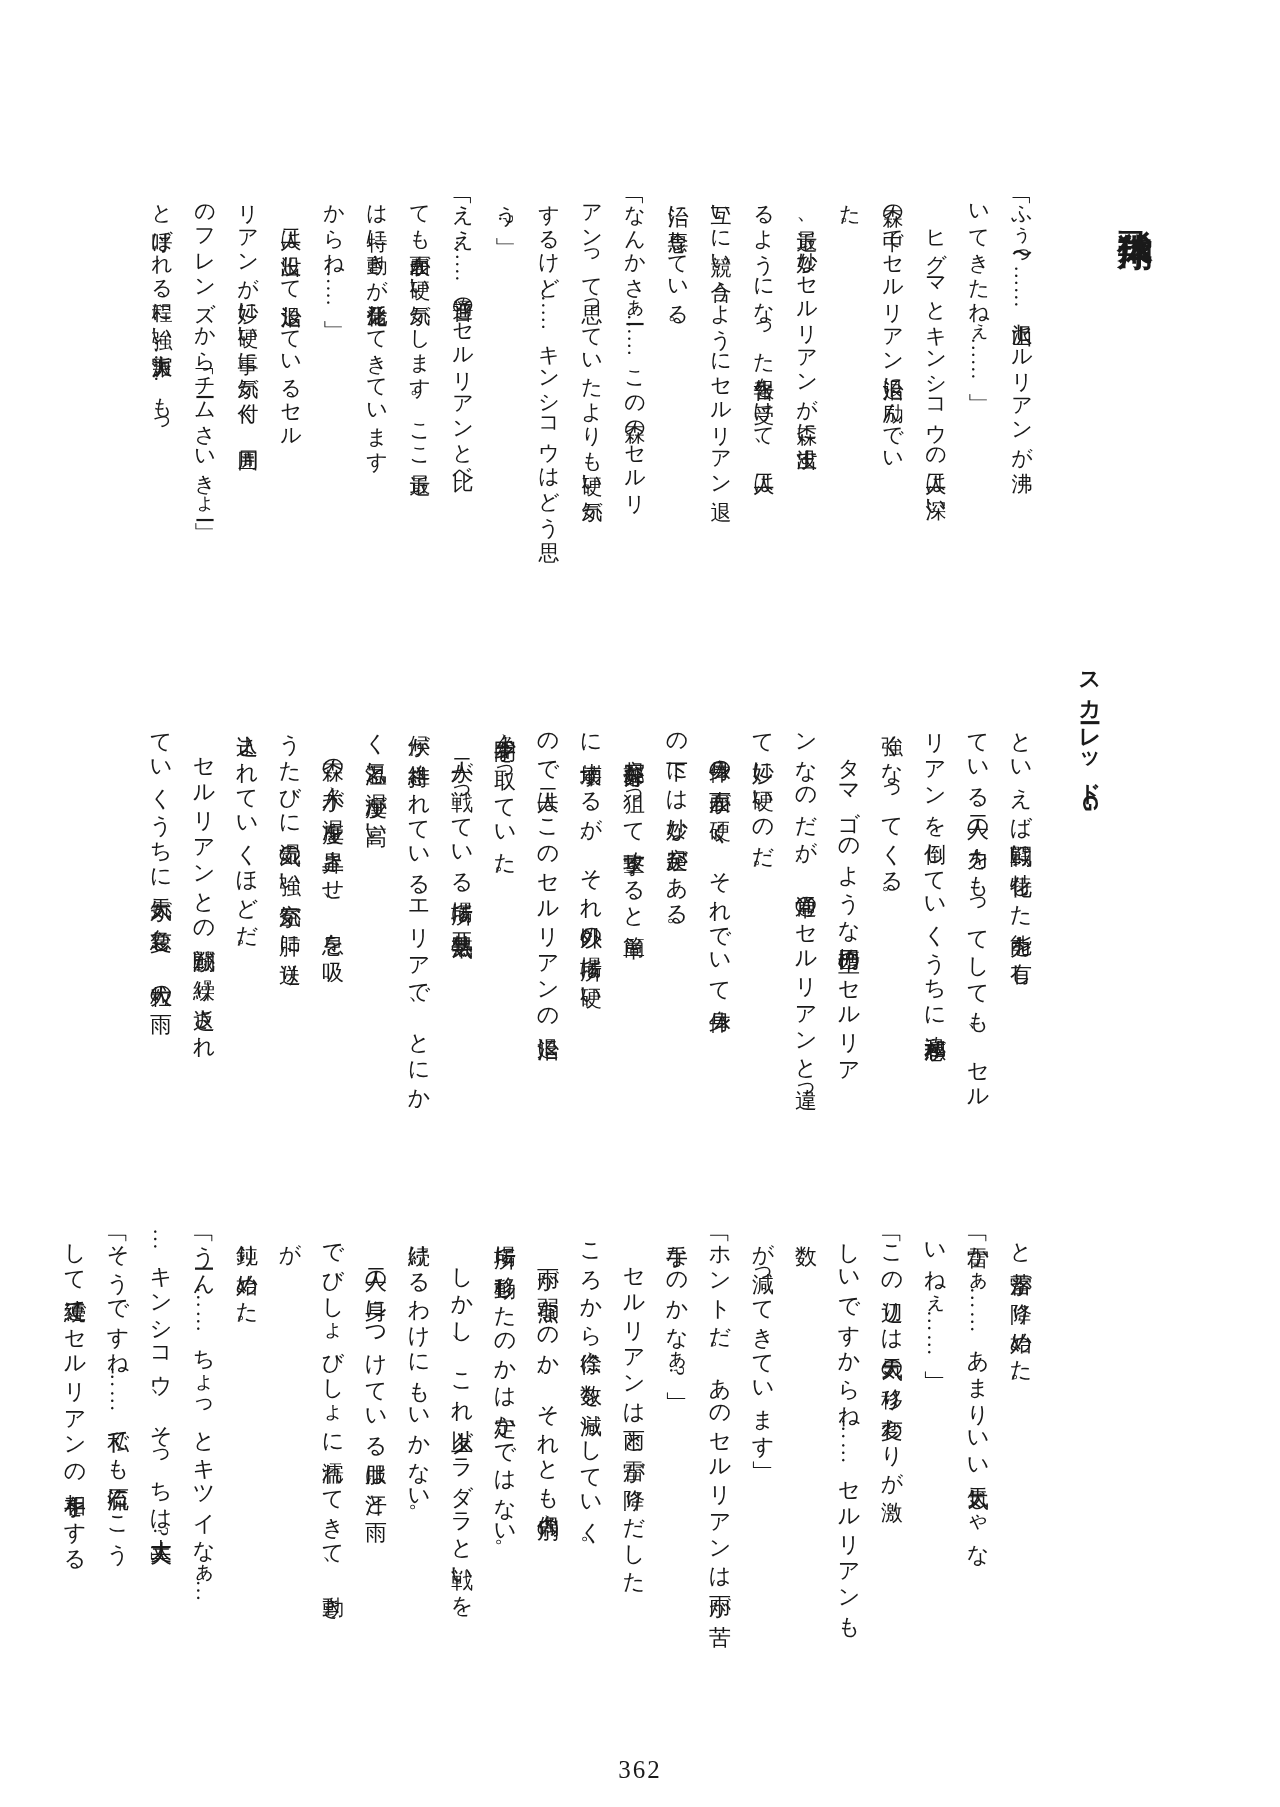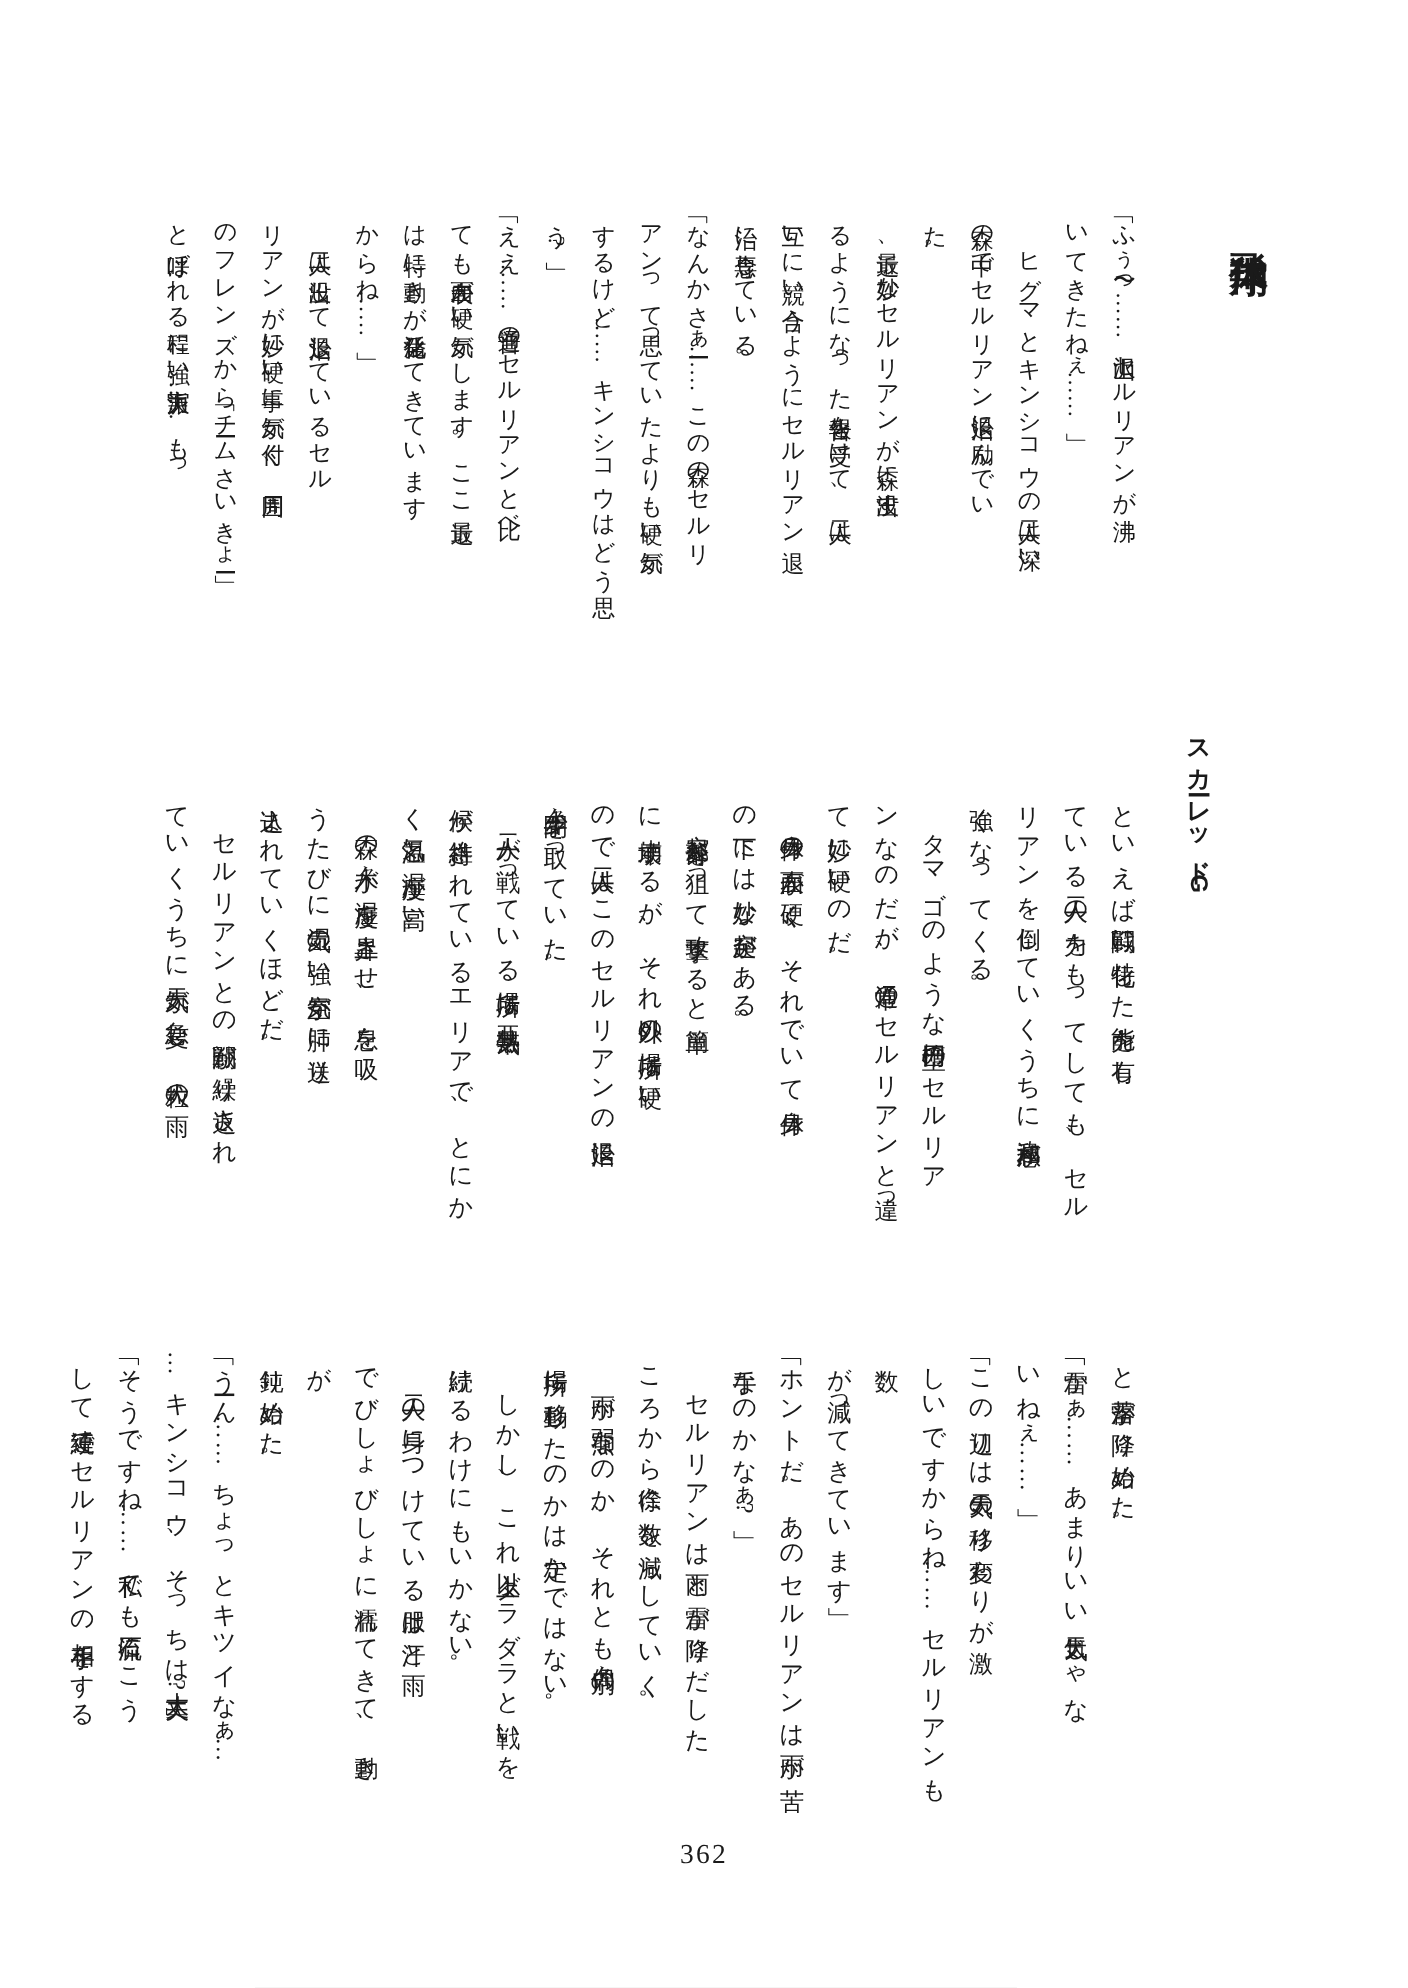--- a/index.html
+++ b/index.html
@@ -41,21 +41,21 @@
   .band p{
     margin:0;
     line-height:43px;      
   }
   .band-1{top:190px;height:358px;font-size:21px;letter-spacing:0.5px;}
   .band-2{top:718px;height:402px;font-size:22px;letter-spacing:2px;}
   .band-3{top:1228px;height:402px;font-size:22px;letter-spacing:2px;}
   .band p.indent{text-indent:24px;}
   .page-number{
     position:absolute;
-    top:1673px;left:0;
+    top:1756px;left:0;
     width:100%;
     text-align:center;
     font-size:25px;
     letter-spacing:2px;
   }
 </style>
 </head>
 <body>
 
 <div class="page">

